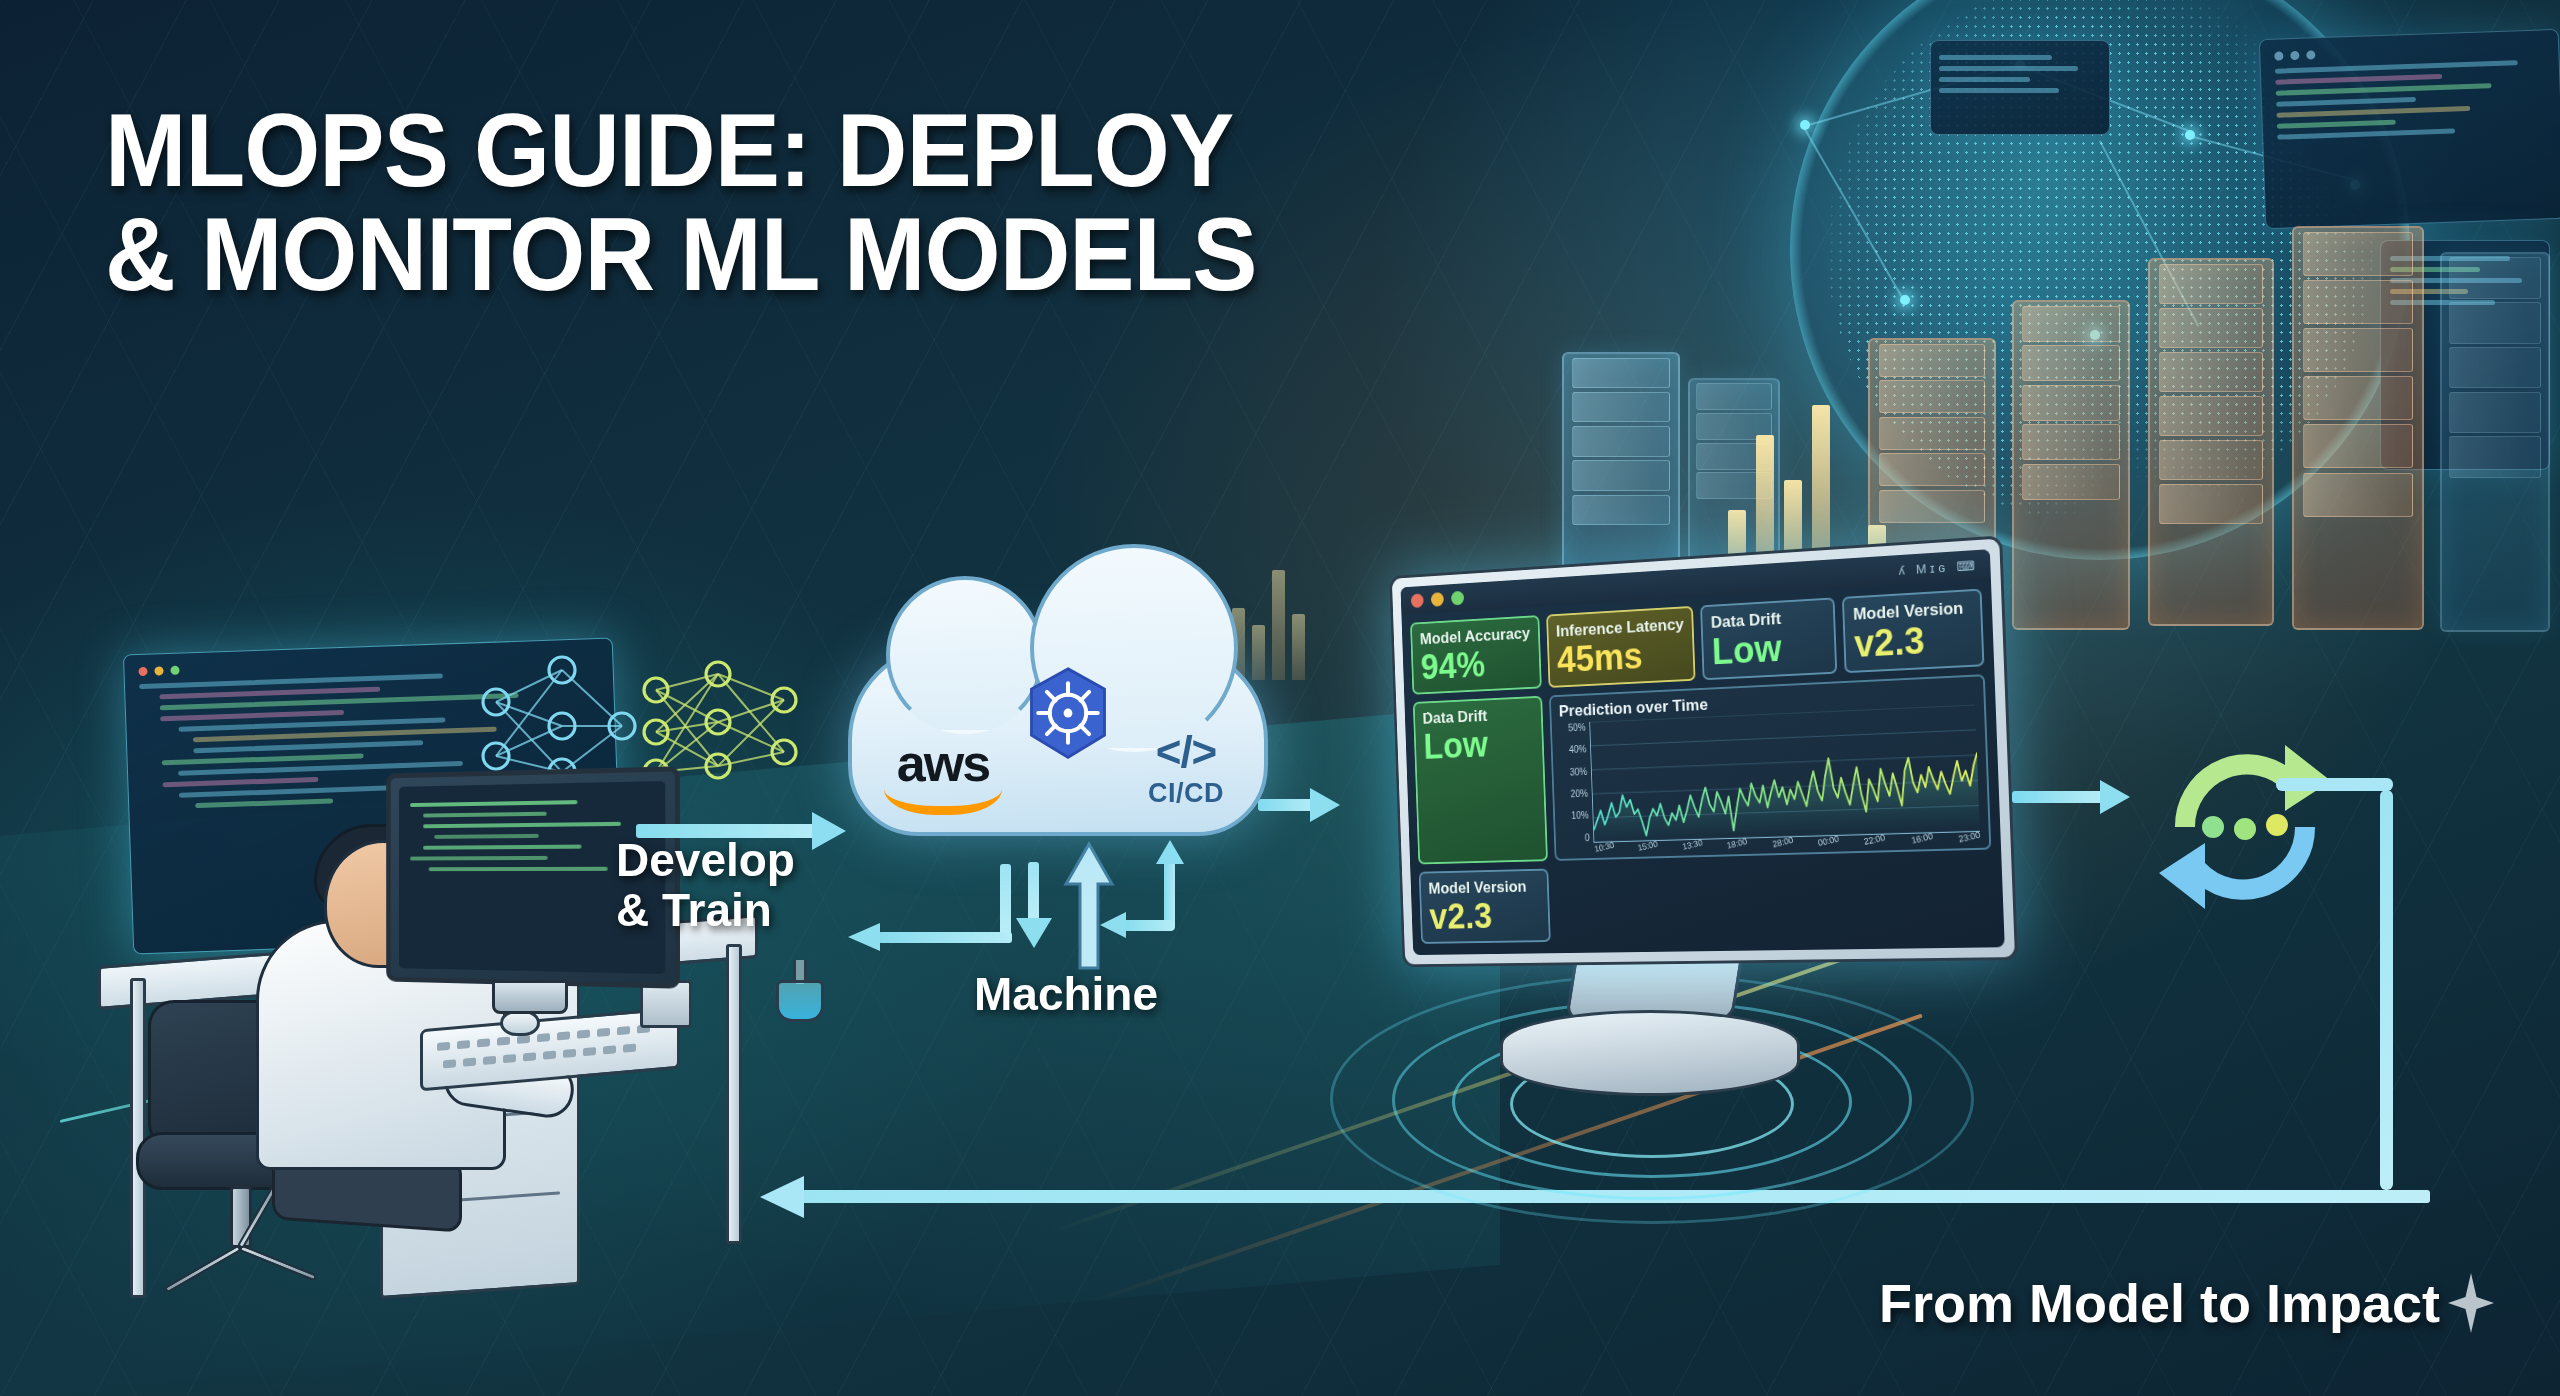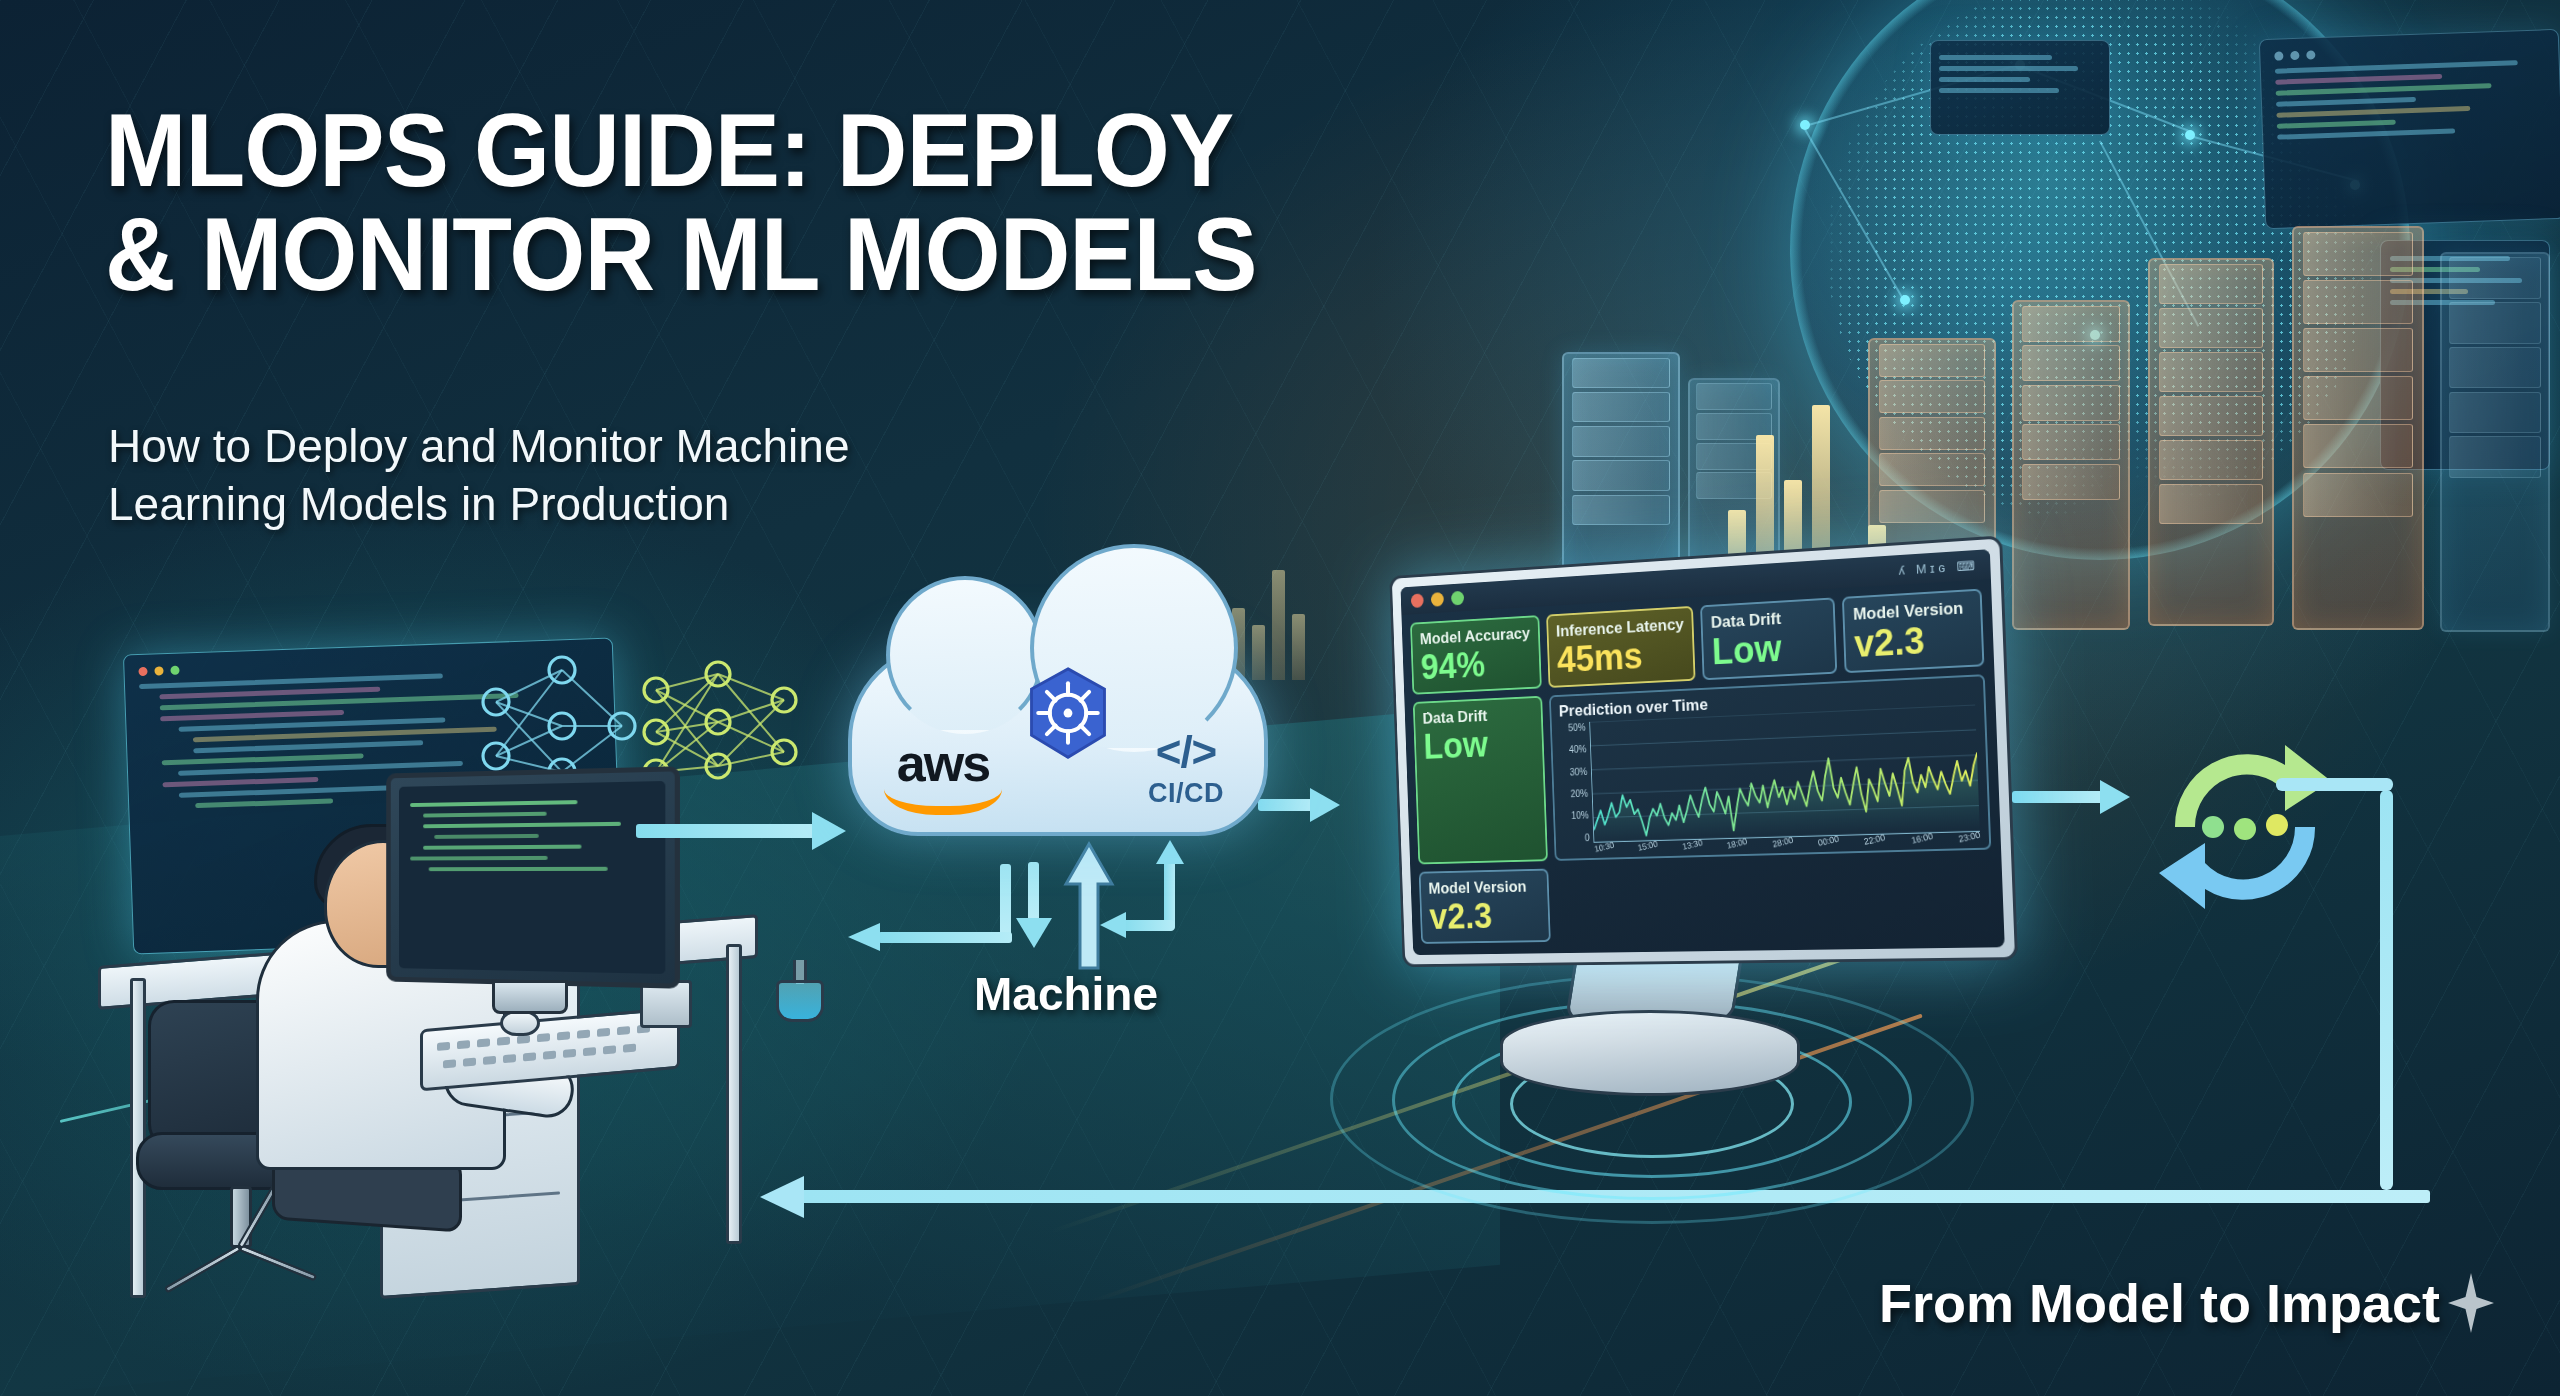--- a/index.html
+++ b/index.html
@@ -498,20 +498,24 @@
       <div style="height:4px;width:66%;background:rgba(125,235,150,.65);border-radius:2px;margin:7px 0 7px 14px"></div>
       <div style="height:4px;width:58%;background:rgba(125,235,150,.55);border-radius:2px;margin:7px 0"></div>
       <div style="height:4px;width:74%;background:rgba(125,235,150,.6);border-radius:2px;margin:7px 0 7px 20px"></div>
     </div>
   </div>
   <div style="position:absolute;left:492px;top:980px;width:76px;height:34px;background:linear-gradient(180deg,#d9e6ee,#9db0bd);border:3px solid #24313d;border-radius:0 0 8px 8px;"></div>
 
   <div class="arrow" style="left:636px;top:812px;">
     <div class="shaft" style="left:0;top:12px;width:180px;height:14px;"></div>
     <div class="head" style="left:176px;top:0;border-top:19px solid transparent;border-bottom:19px solid transparent;border-left:34px solid #8ddff0;"></div>
+  </div>
+  <div class="flow-label" style="left:616px;top:836px;font-size:46px;">
+    <span style="white-space:pre-line">Develop
+&amp; Train</span>
   </div>
 
   <div class="arrow" style="left:840px;top:864px;">
     <div class="shaft" style="left:160px;top:0;width:11px;height:78px;background:linear-gradient(180deg,#9fe5f2,#bdeef8);"></div>
     <div class="shaft" style="left:38px;top:68px;width:134px;height:11px;"></div>
     <div class="head" style="left:8px;top:59px;border-top:14px solid transparent;border-bottom:14px solid transparent;border-right:32px solid #8ddff0;"></div>
   </div>
 
   <div class="arrow" style="left:1028px;top:862px;">
     <div class="shaft" style="left:0;top:0;width:11px;height:62px;background:linear-gradient(180deg,#9fe5f2,#bdeef8);"></div>
@@ -676,19 +680,18 @@
         </div>
         <div class="kpi slate yellowv" style="grid-column:1;">
           <div class="k-label">Model Version</div>
           <div class="k-value">v2.3</div>
         </div>
       </div>
     </div>
   </div>
 
   <h1 class="headline">MLOps Guide: Deploy &amp; Monitor ML Models</h1>
-  <p class="subhead">How to Deploy and Monitor Machine Learning Models in Production</p>
   <div class="tagline">
     <span>From Model to Impact</span>
     <span class="sparkle"></span>
   </div>
 
 </div>
 
 </body></html>

